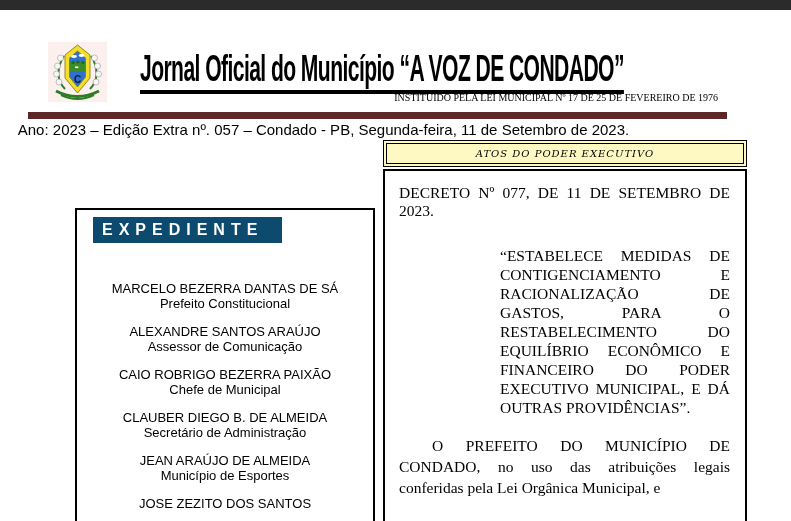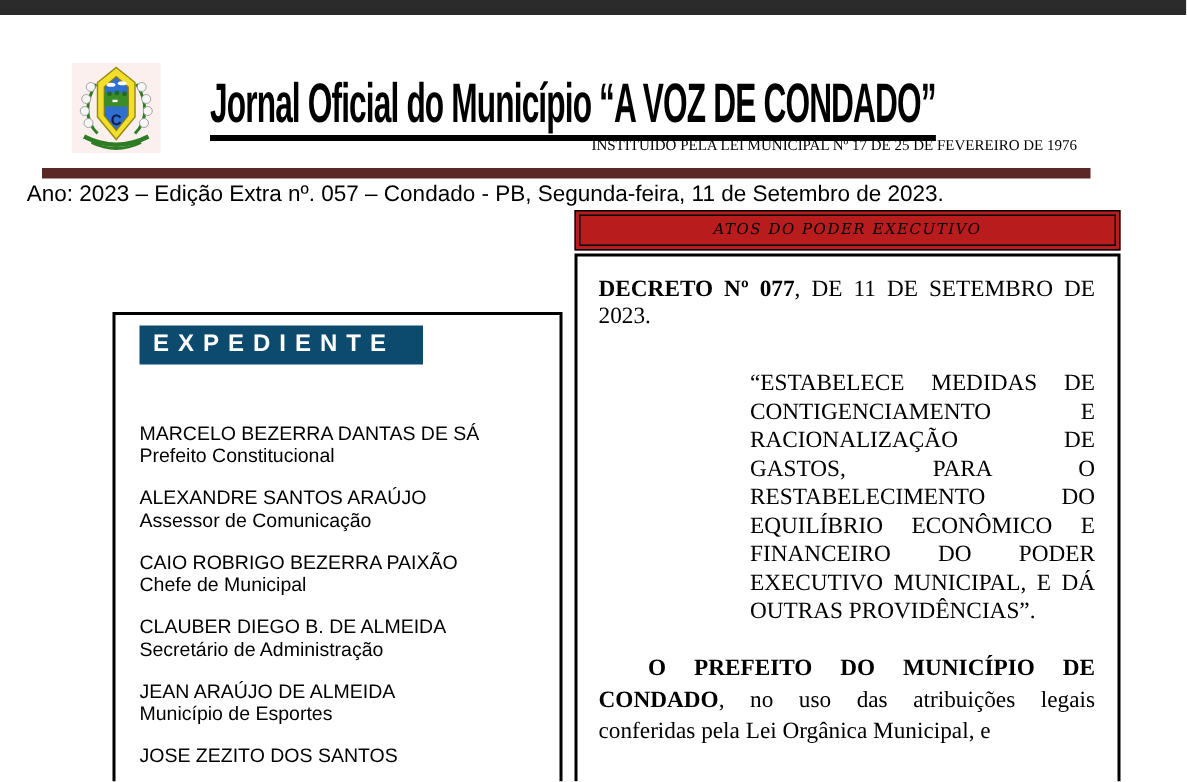--- a/index.html
+++ b/index.html
@@ -32,40 +32,40 @@
   
   .left-box{
     position:absolute;left:75px;top:208px;width:300px;height:330px;
     border:2px solid #000;box-sizing:border-box;background:#fff;
   }
   .expediente-banner{
     margin:7px 0 0 16px;width:189px;height:26px;background:#0c4a6e;
     color:#fff;font-weight:bold;font-size:16px;letter-spacing:6px;
     line-height:26px;padding-left:9px;box-sizing:border-box;
   }
-  .staff-list{margin:39px 16px 0 16px;font-size:13px;line-height:14.5px;}
+  .staff-list{margin:39px 16px 0 16px;font-size:13px;line-height:14.5px;text-align:center;}
   .staff-entry{margin-bottom:14px;}
 
   
   .atos-box{
     position:absolute;left:383px;top:140px;width:364px;height:27px;
-    border:1.5px solid #000;box-sizing:border-box;padding:2px;background:#b91c1c;
+    border:1.5px solid #000;box-sizing:border-box;padding:2px;background:#fef9c3;
   }
   .atos-inner{
     border:1px solid #000;height:100%;box-sizing:border-box;
     display:flex;align-items:center;justify-content:center;
     font-family:"DejaVu Serif",serif;font-style:italic;font-size:10px;letter-spacing:1px;
   }
   .main-box{
     position:absolute;left:383px;top:169px;width:364px;height:360px;
     border:2px solid #000;box-sizing:border-box;padding:13px 15px 0 14px;
     font-family:"Liberation Serif",serif;font-size:15.5px;background:#fff;
   }
   .decree-heading{text-align:justify;line-height:18px;margin:0;}
-  .decree-heading .b,.decree-body .b{font-weight:bold;}
+  .decree-heading .b,.decree-body .b{font-weight:normal;}
   .decree-quote{margin:26px 0 0 101px;text-align:justify;line-height:19px;}
   .decree-body{margin-top:18px;text-align:justify;text-indent:33px;line-height:21px;}
 </style>
 </head>
 <body>
 
 <div class="page">
 
   <div class="top-bar"></div>
 

